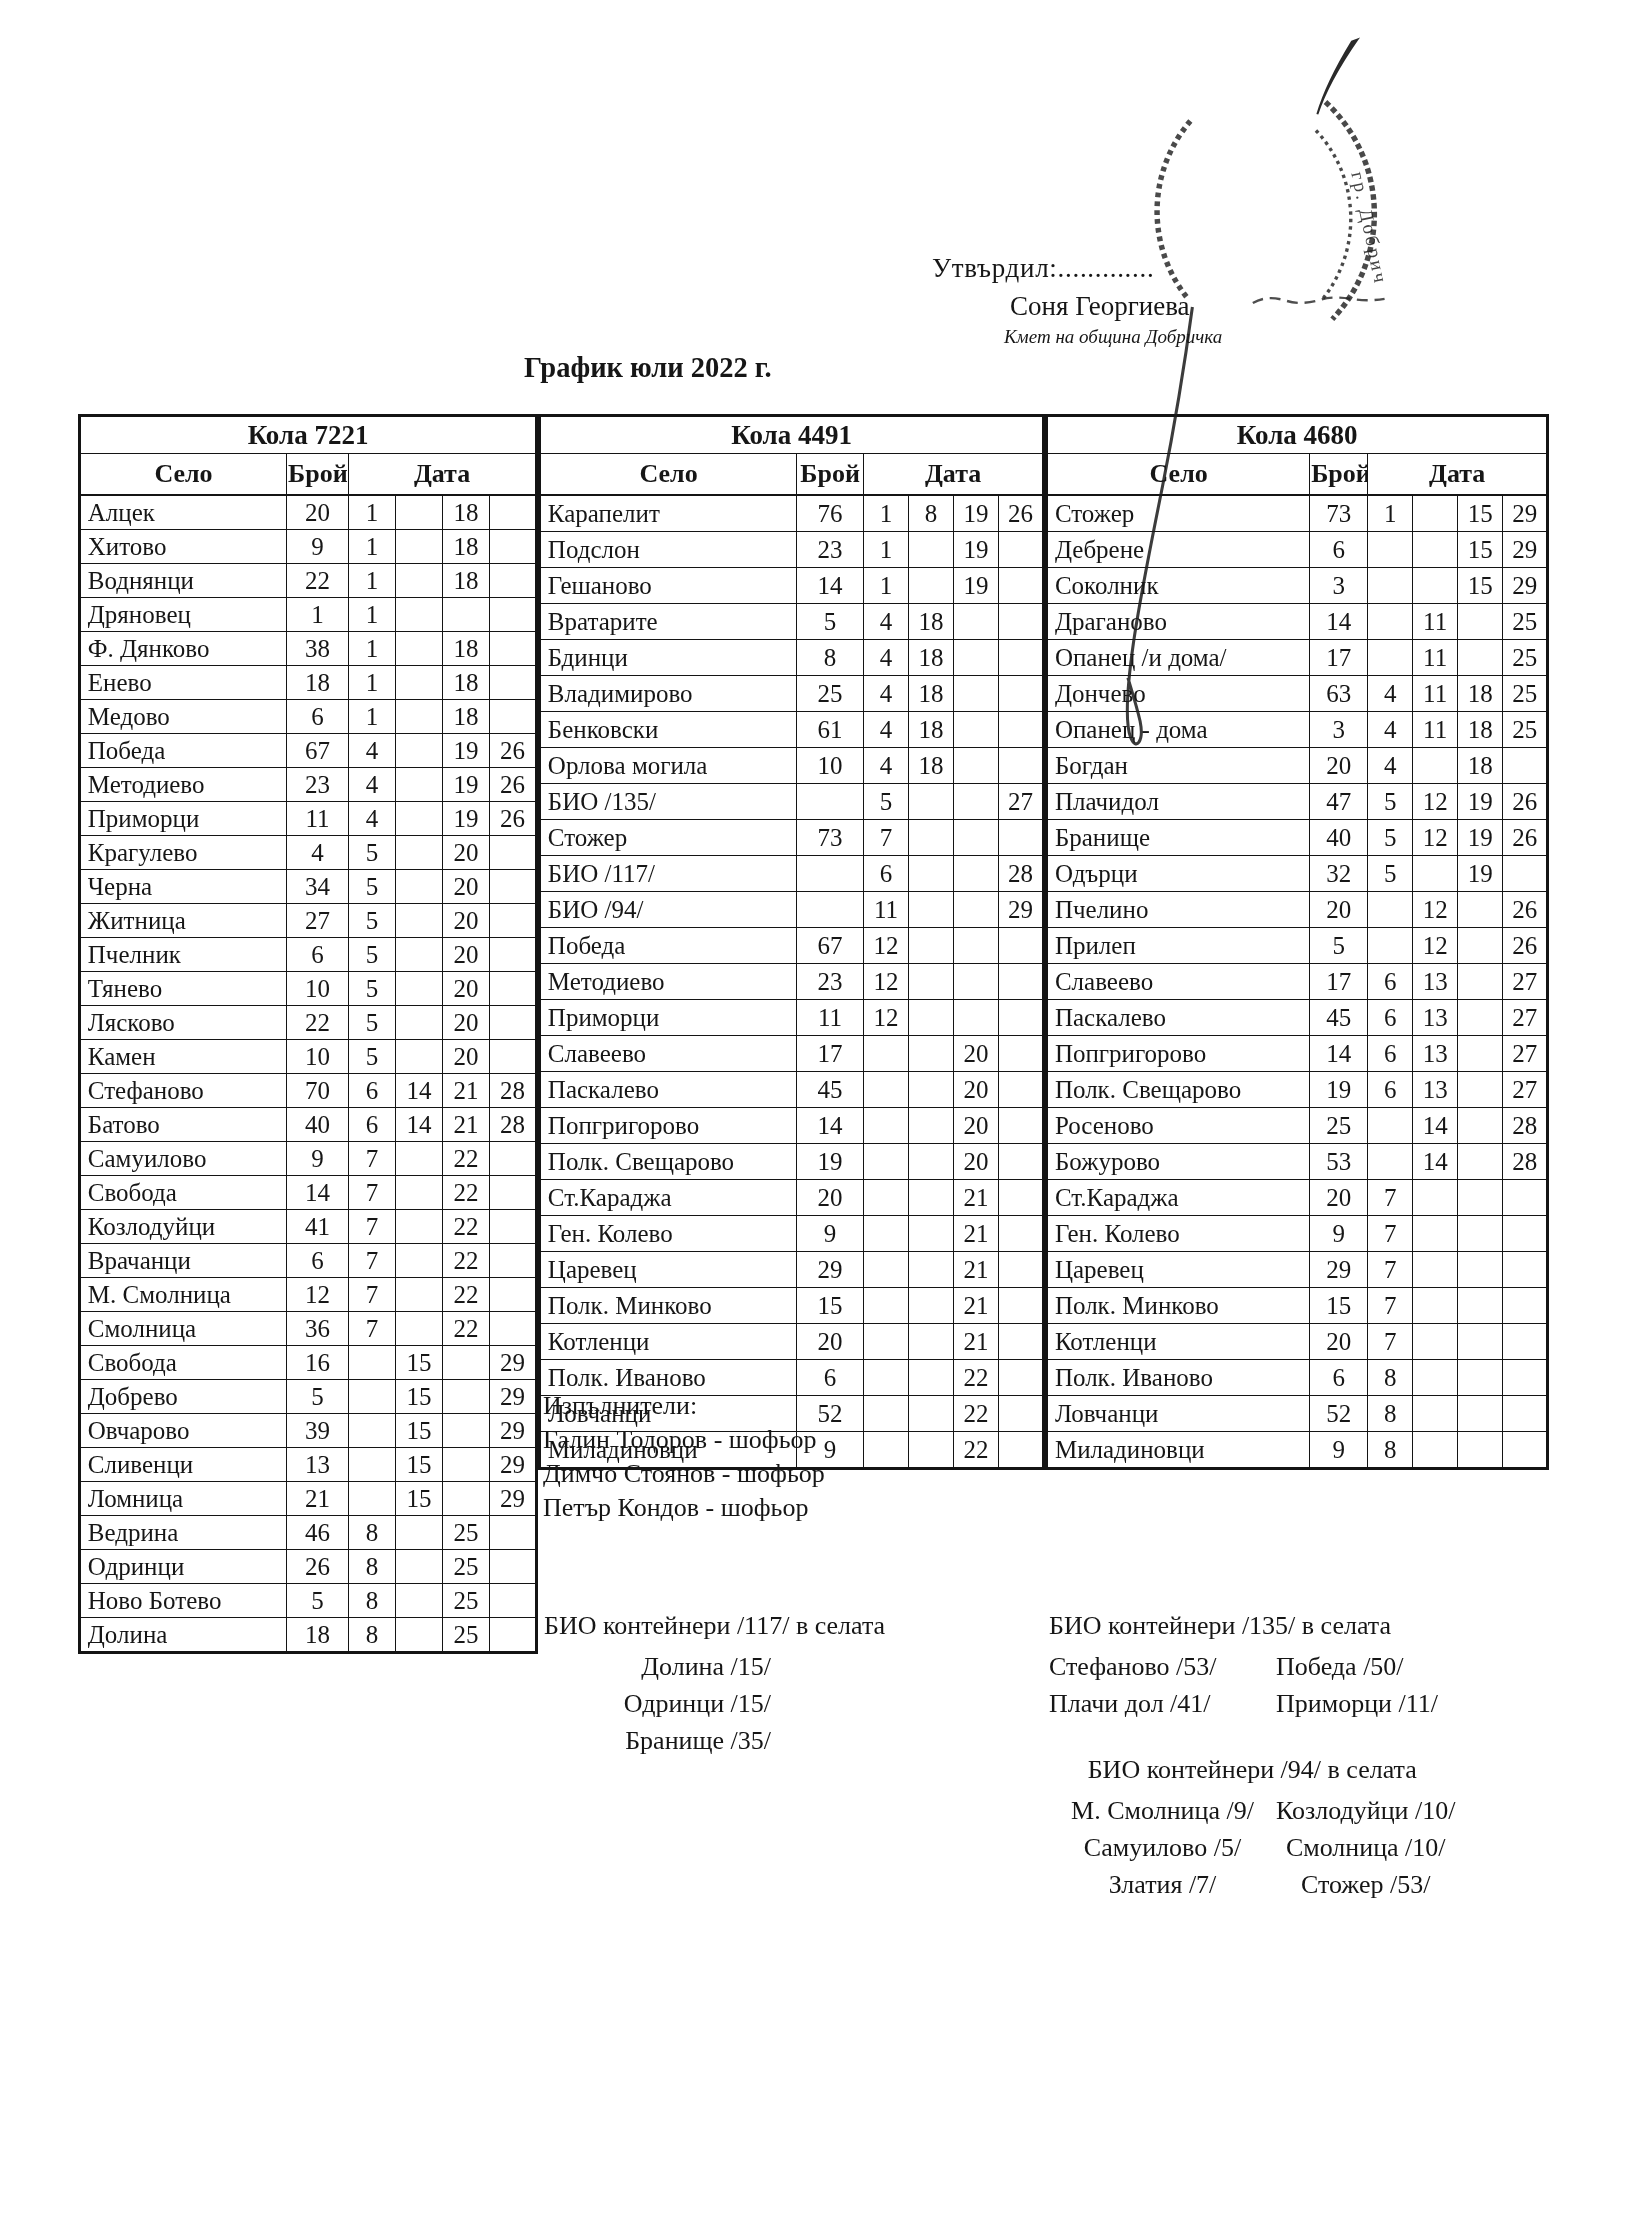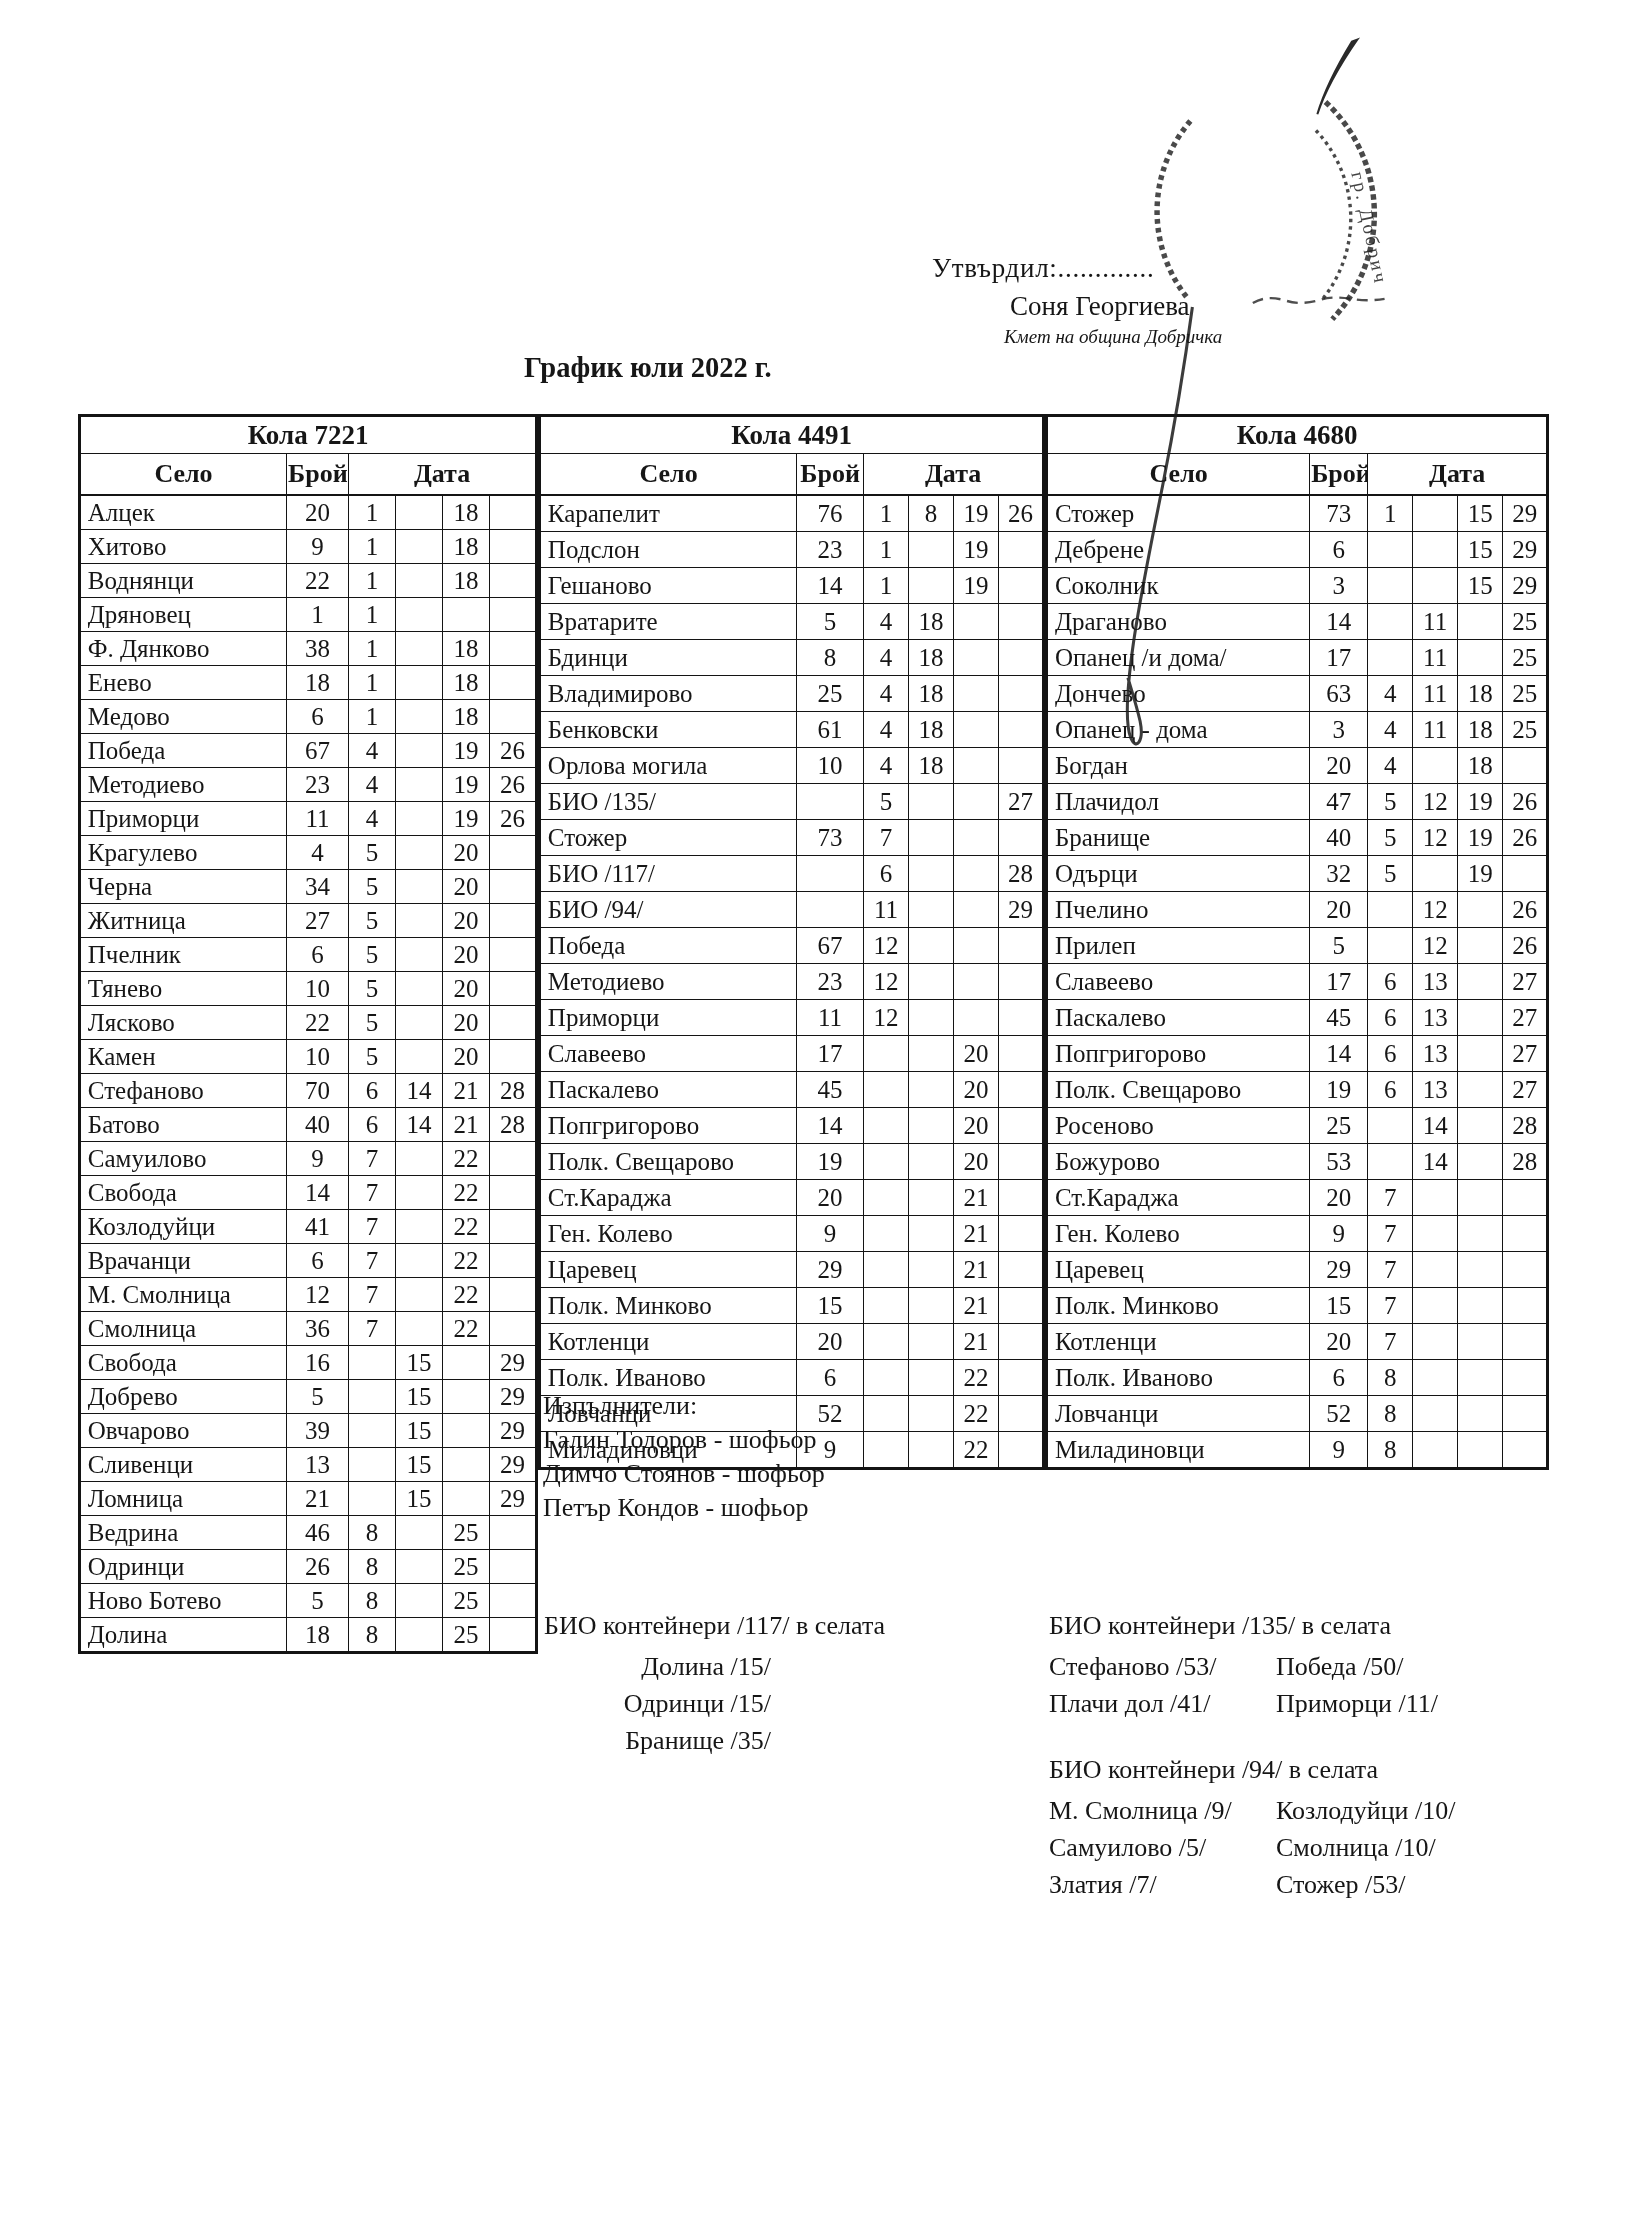--- a/index.html
+++ b/index.html
@@ -37,21 +37,21 @@
   .t3 .c-v{width:263px;} .t3 .c-c{width:58px;} .t3 .c-d{width:45px;}
   .t3 td{height:33px;}
   
   .txt-line{height:37px;font-size:26px;}
   .executors{left:543px;top:1391px;}
   .executors .txt-line{height:34px;}
   .bio{display:grid;grid-template-columns:227px auto;grid-auto-flow:column;}
   .bio-title{font-size:26px;height:41px;}
   .bio117{left:544px;top:1611px;text-align:right;}
   .bio135{left:1049px;top:1611px;}
-  .bio94{left:1049px;top:1755px;}
+  .bio94{left:1049px;top:1755px;text-align:center;}
   .sig-overlay{left:0;top:0;pointer-events:none;}
 </style>
 </head>
 <body>
 
 <div class="page">
 
   <div class="abs approve-line">Утвърдил:.............</div>
   <div class="abs approve-name">Соня Георгиева</div>
   <div class="abs approve-role">Кмет  на община Добричка</div>

